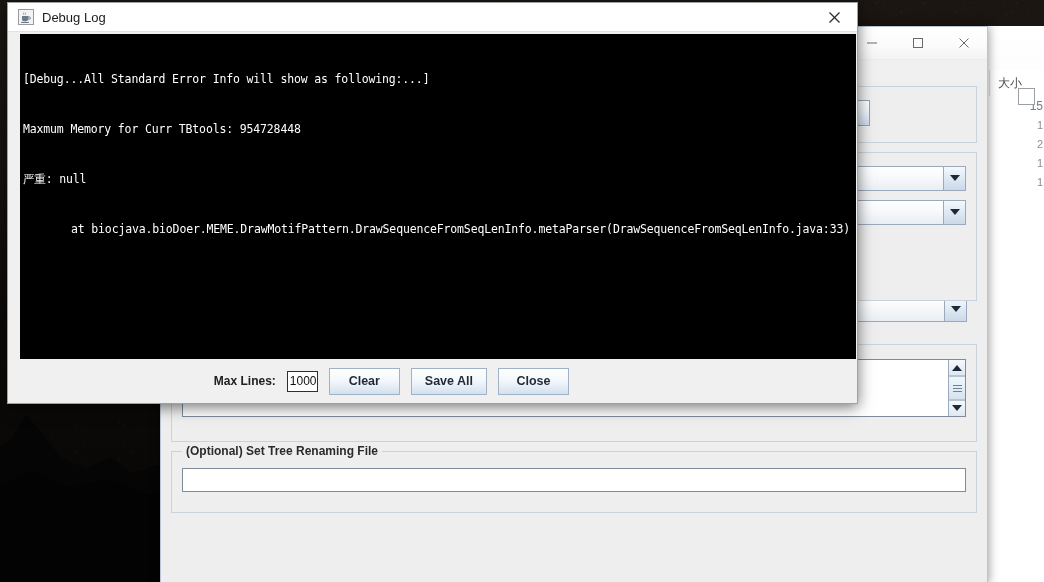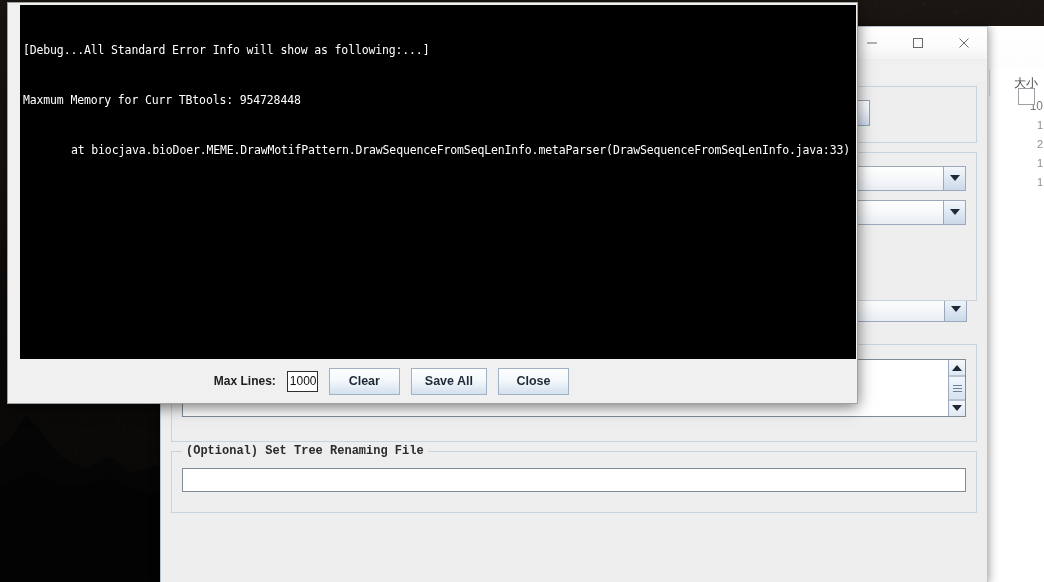--- a/index.html
+++ b/index.html
@@ -198,21 +198,21 @@
     overflow: hidden;
   }
   #explorer-head {
     height: 44px;
     background: linear-gradient(180deg,#ffffff 0%, #fdfdfd 100%);
   }
   #explorer-colhead {
     height: 26px;
     display: flex; align-items: center;
     font-size: 12px; color: #4a4a4a;
-    padding-left: 24px;
+    padding-left: 8px;
     border-left: 1px solid #dadfe6;
     margin-left: 2px;
   }
   .ex-row {
     height: 19px;
     display: flex; align-items: center; justify-content: flex-end;
     padding-right: 2px;
     font-size: 11px; color: #8e8e8e;
   }
   .ex-row.first { color: #7a7a7a; font-size: 12px; }
@@ -321,21 +321,21 @@
     <svg id="mountain" viewBox="0 0 200 190" preserveAspectRatio="none">
       <polygon points="0,60 22,42 36,20 52,38 70,62 96,74 120,62 142,78 168,70 200,86 200,190 0,190" fill="#060505"></polygon>
       <polygon points="0,96 40,76 78,92 120,84 160,100 200,92 200,190 0,190" fill="#030303"></polygon>
     </svg>
   </div>
 
   <div id="explorer">
     <div id="explorer-head"></div>
     <div id="explorer-checkbox"></div>
     <div id="explorer-colhead">大小</div>
-    <div class="ex-row first">10</div>
+    <div class="ex-row first">15</div>
     <div class="ex-row">1</div>
     <div class="ex-row">2</div>
     <div class="ex-row">1</div>
     <div class="ex-row">1</div>
   </div>
 
   <div id="bg-window">
     <div id="bg-titlebar">
       <div class="win-btn">
         <svg width="12" height="12" viewBox="0 0 12 12">
@@ -432,36 +432,53 @@
               </div>
               <div class="sb-track"></div>
               <div class="sb-arrow bottom">
                   <span class="tri-down-sm"></span>
                 </div>
             </div>
           </div>
         </div>
       </div>
 
-      <div class="group" style="height:60px;font-family:Liberation Mono, monospace;">
+      <div class="group" style="height:60px;">
         <div class="group-title">(Optional) Set Tree Renaming File</div>
         <div class="group-inner" style="padding-top:16px;">
           <div class="textfield" style="height:24px;"></div>
         </div>
       </div>
 
     </div>
   </div>
 
   <div id="debug-dialog">
 
+    <div id="dlg-titlebar">
+      <svg id="dlg-icon" viewBox="0 0 16 16">
+        <rect x="0.5" y="0.5" width="15" height="15" fill="#f3f3f3" stroke="#9a9a9a"></rect>
+        <path d="M4 7h6v3.2a2 2 0 0 1-2 2H6a2 2 0 0 1-2-2V7z" fill="#6b7a8a"></path>
+        <path d="M10 7.8h1.2a1.2 1.2 0 0 1 0 2.4H10z" fill="none" stroke="#6b7a8a" stroke-width="0.9"></path>
+        <path d="M5.6 5.6c.6-.7-.5-1.1 0-1.9M7.4 5.6c.6-.7-.5-1.1 0-1.9" stroke="#6b7a8a" stroke-width="0.8" fill="none"></path>
+        <rect x="3.2" y="12.9" width="7.6" height="1.1" fill="#6b7a8a"></rect>
+      </svg>
+      <div id="dlg-title">Debug Log</div>
+      <div id="dlg-close">
+        <svg width="13" height="13" viewBox="0 0 13 13">
+            <line x1="1.5" y1="1.5" x2="11.5" y2="11.5" stroke="currentColor" stroke-width="1.3"></line>
+            <line x1="11.5" y1="1.5" x2="1.5" y2="11.5" stroke="currentColor" stroke-width="1.3"></line>
+          </svg>
+      </div>
+    </div>
 
     <div id="console">
       <div>[Debug...All Standard Error Info will show as following:...]</div>
       <div>Maxmum Memory for Curr TBtools: 954728448</div>
+      <div>严重: null</div>
       <div class="ln-indent">at biocjava.bioDoer.MEME.DrawMotifPattern.DrawSequenceFromSeqLenInfo.metaParser(DrawSequenceFromSeqLenInfo.java:33)</div>
       
       
     </div>
 
     <div id="dlg-bottom">
       <div id="dlg-bottom-inner">
         <div id="maxlines-label">Max Lines:</div>
         <div id="maxlines-input">1000</div>
         <div class="dlg-btn">Clear</div>

